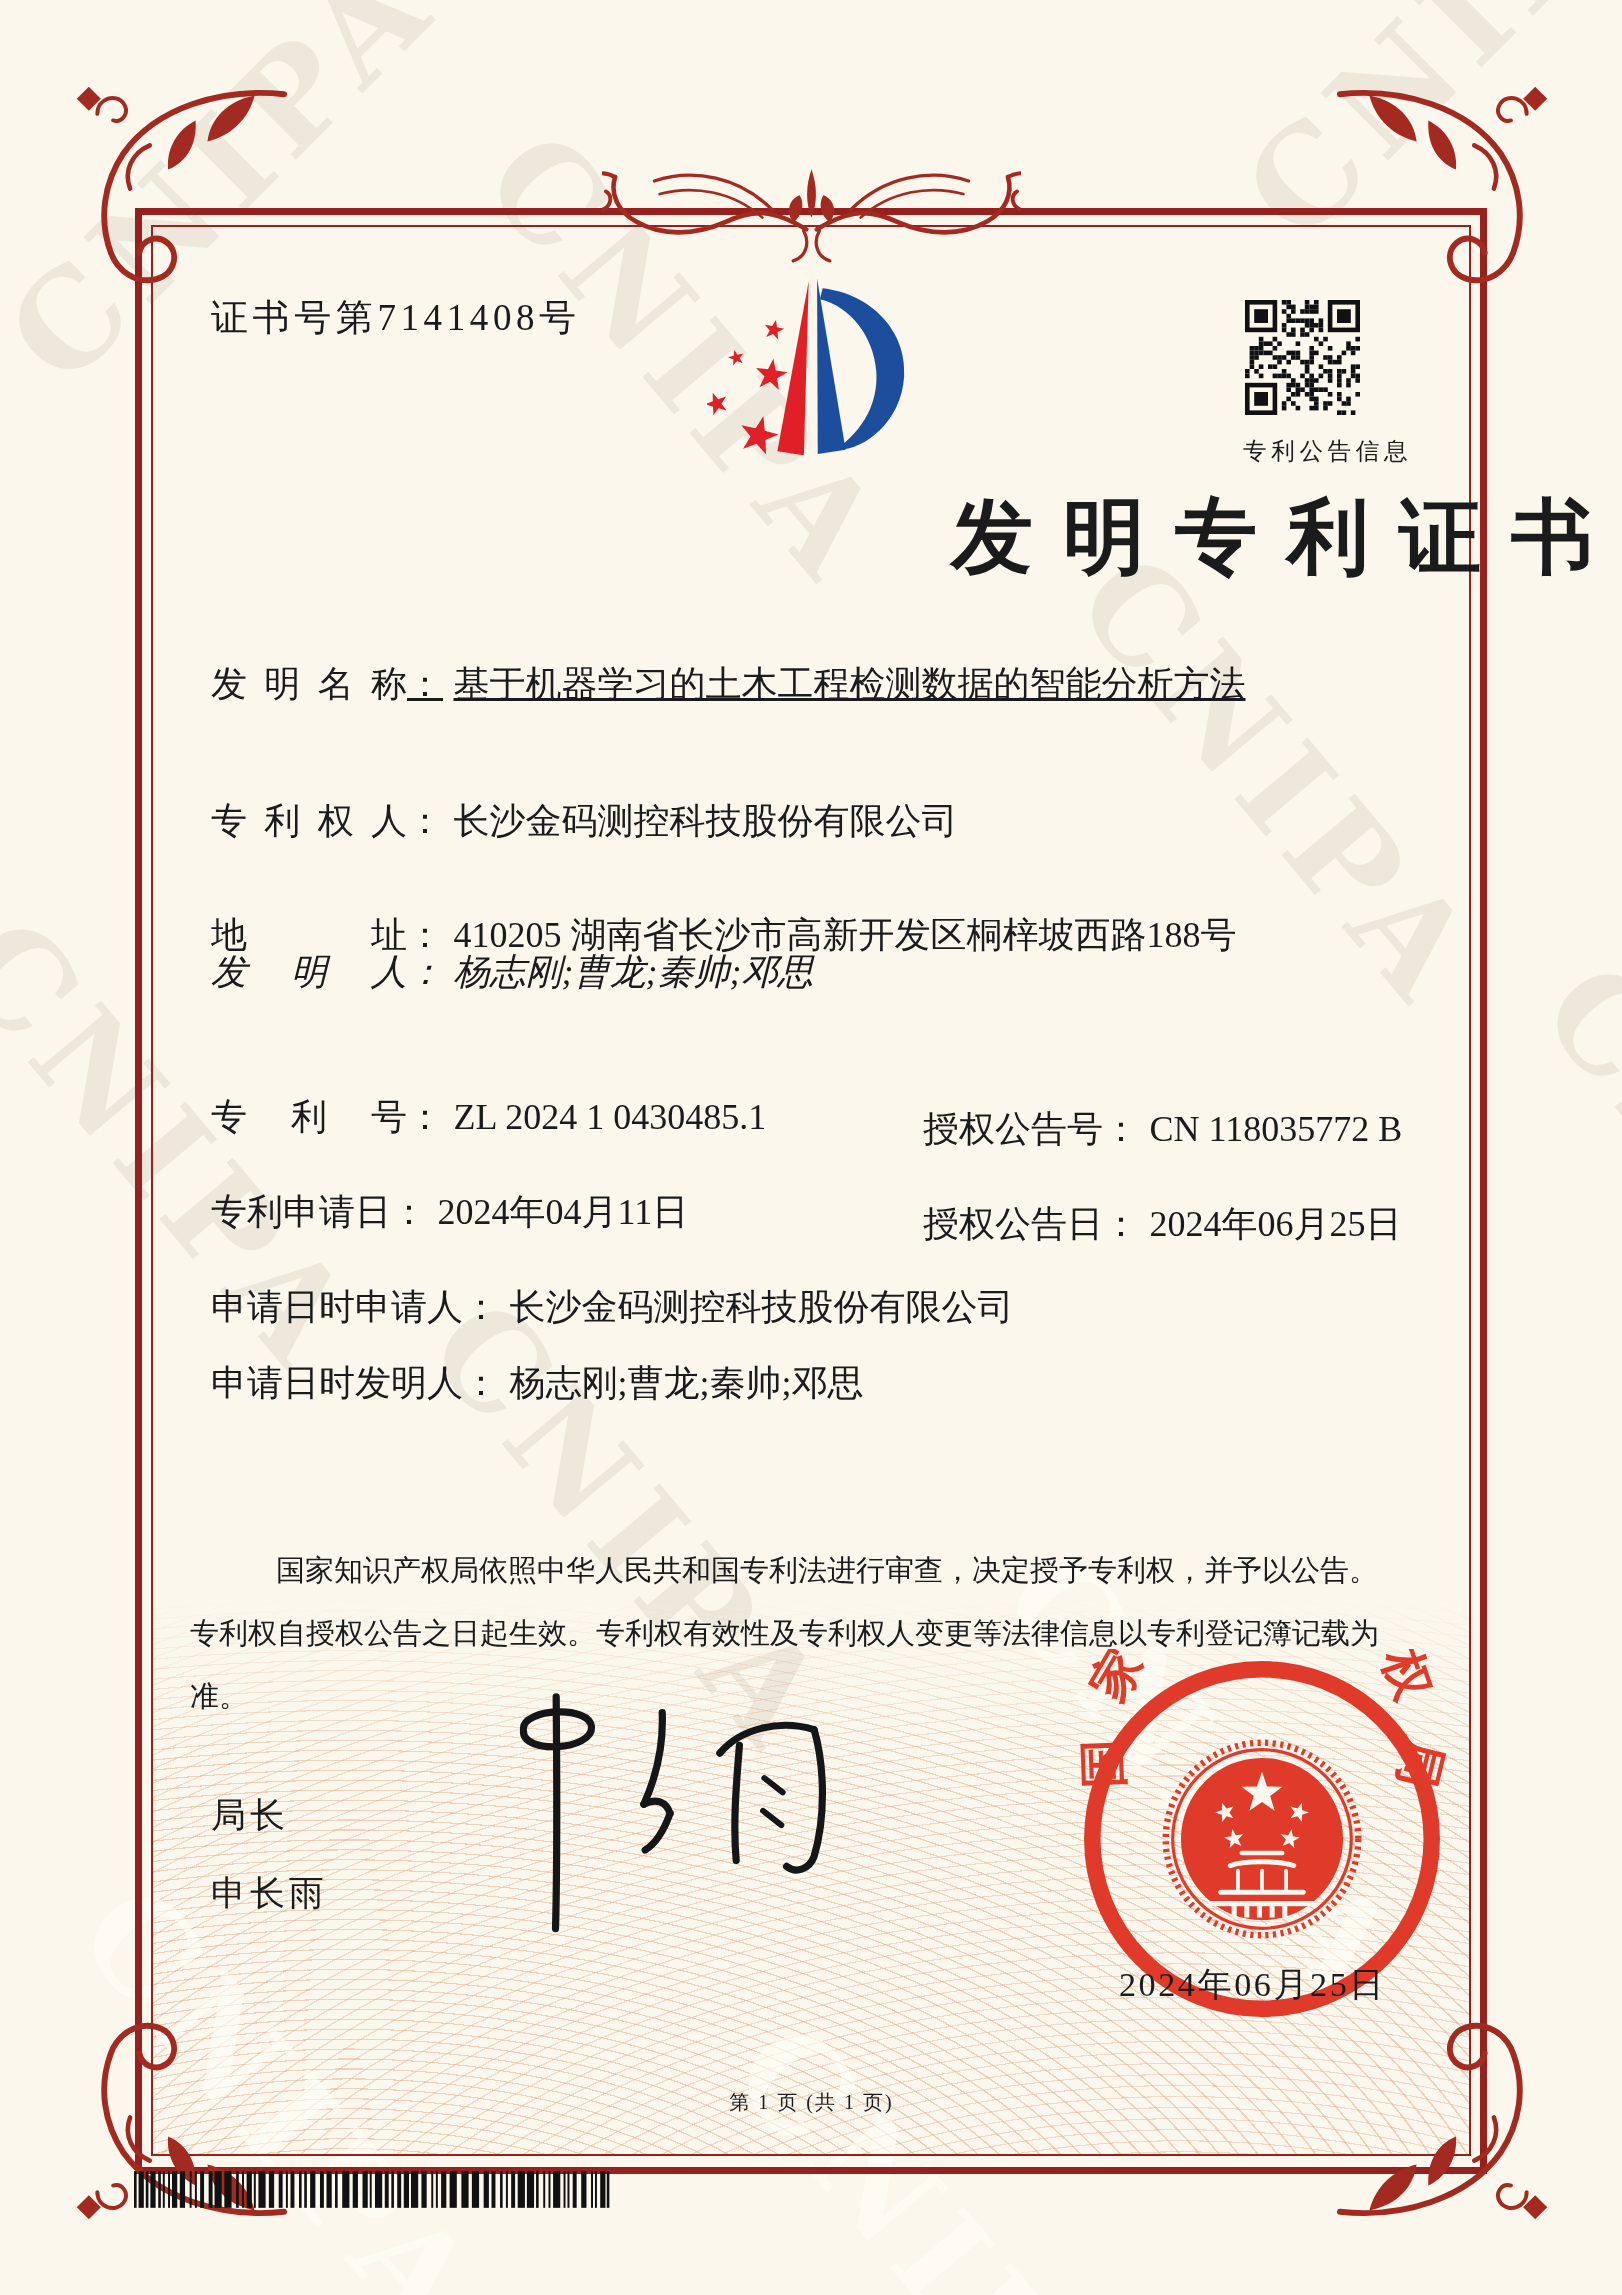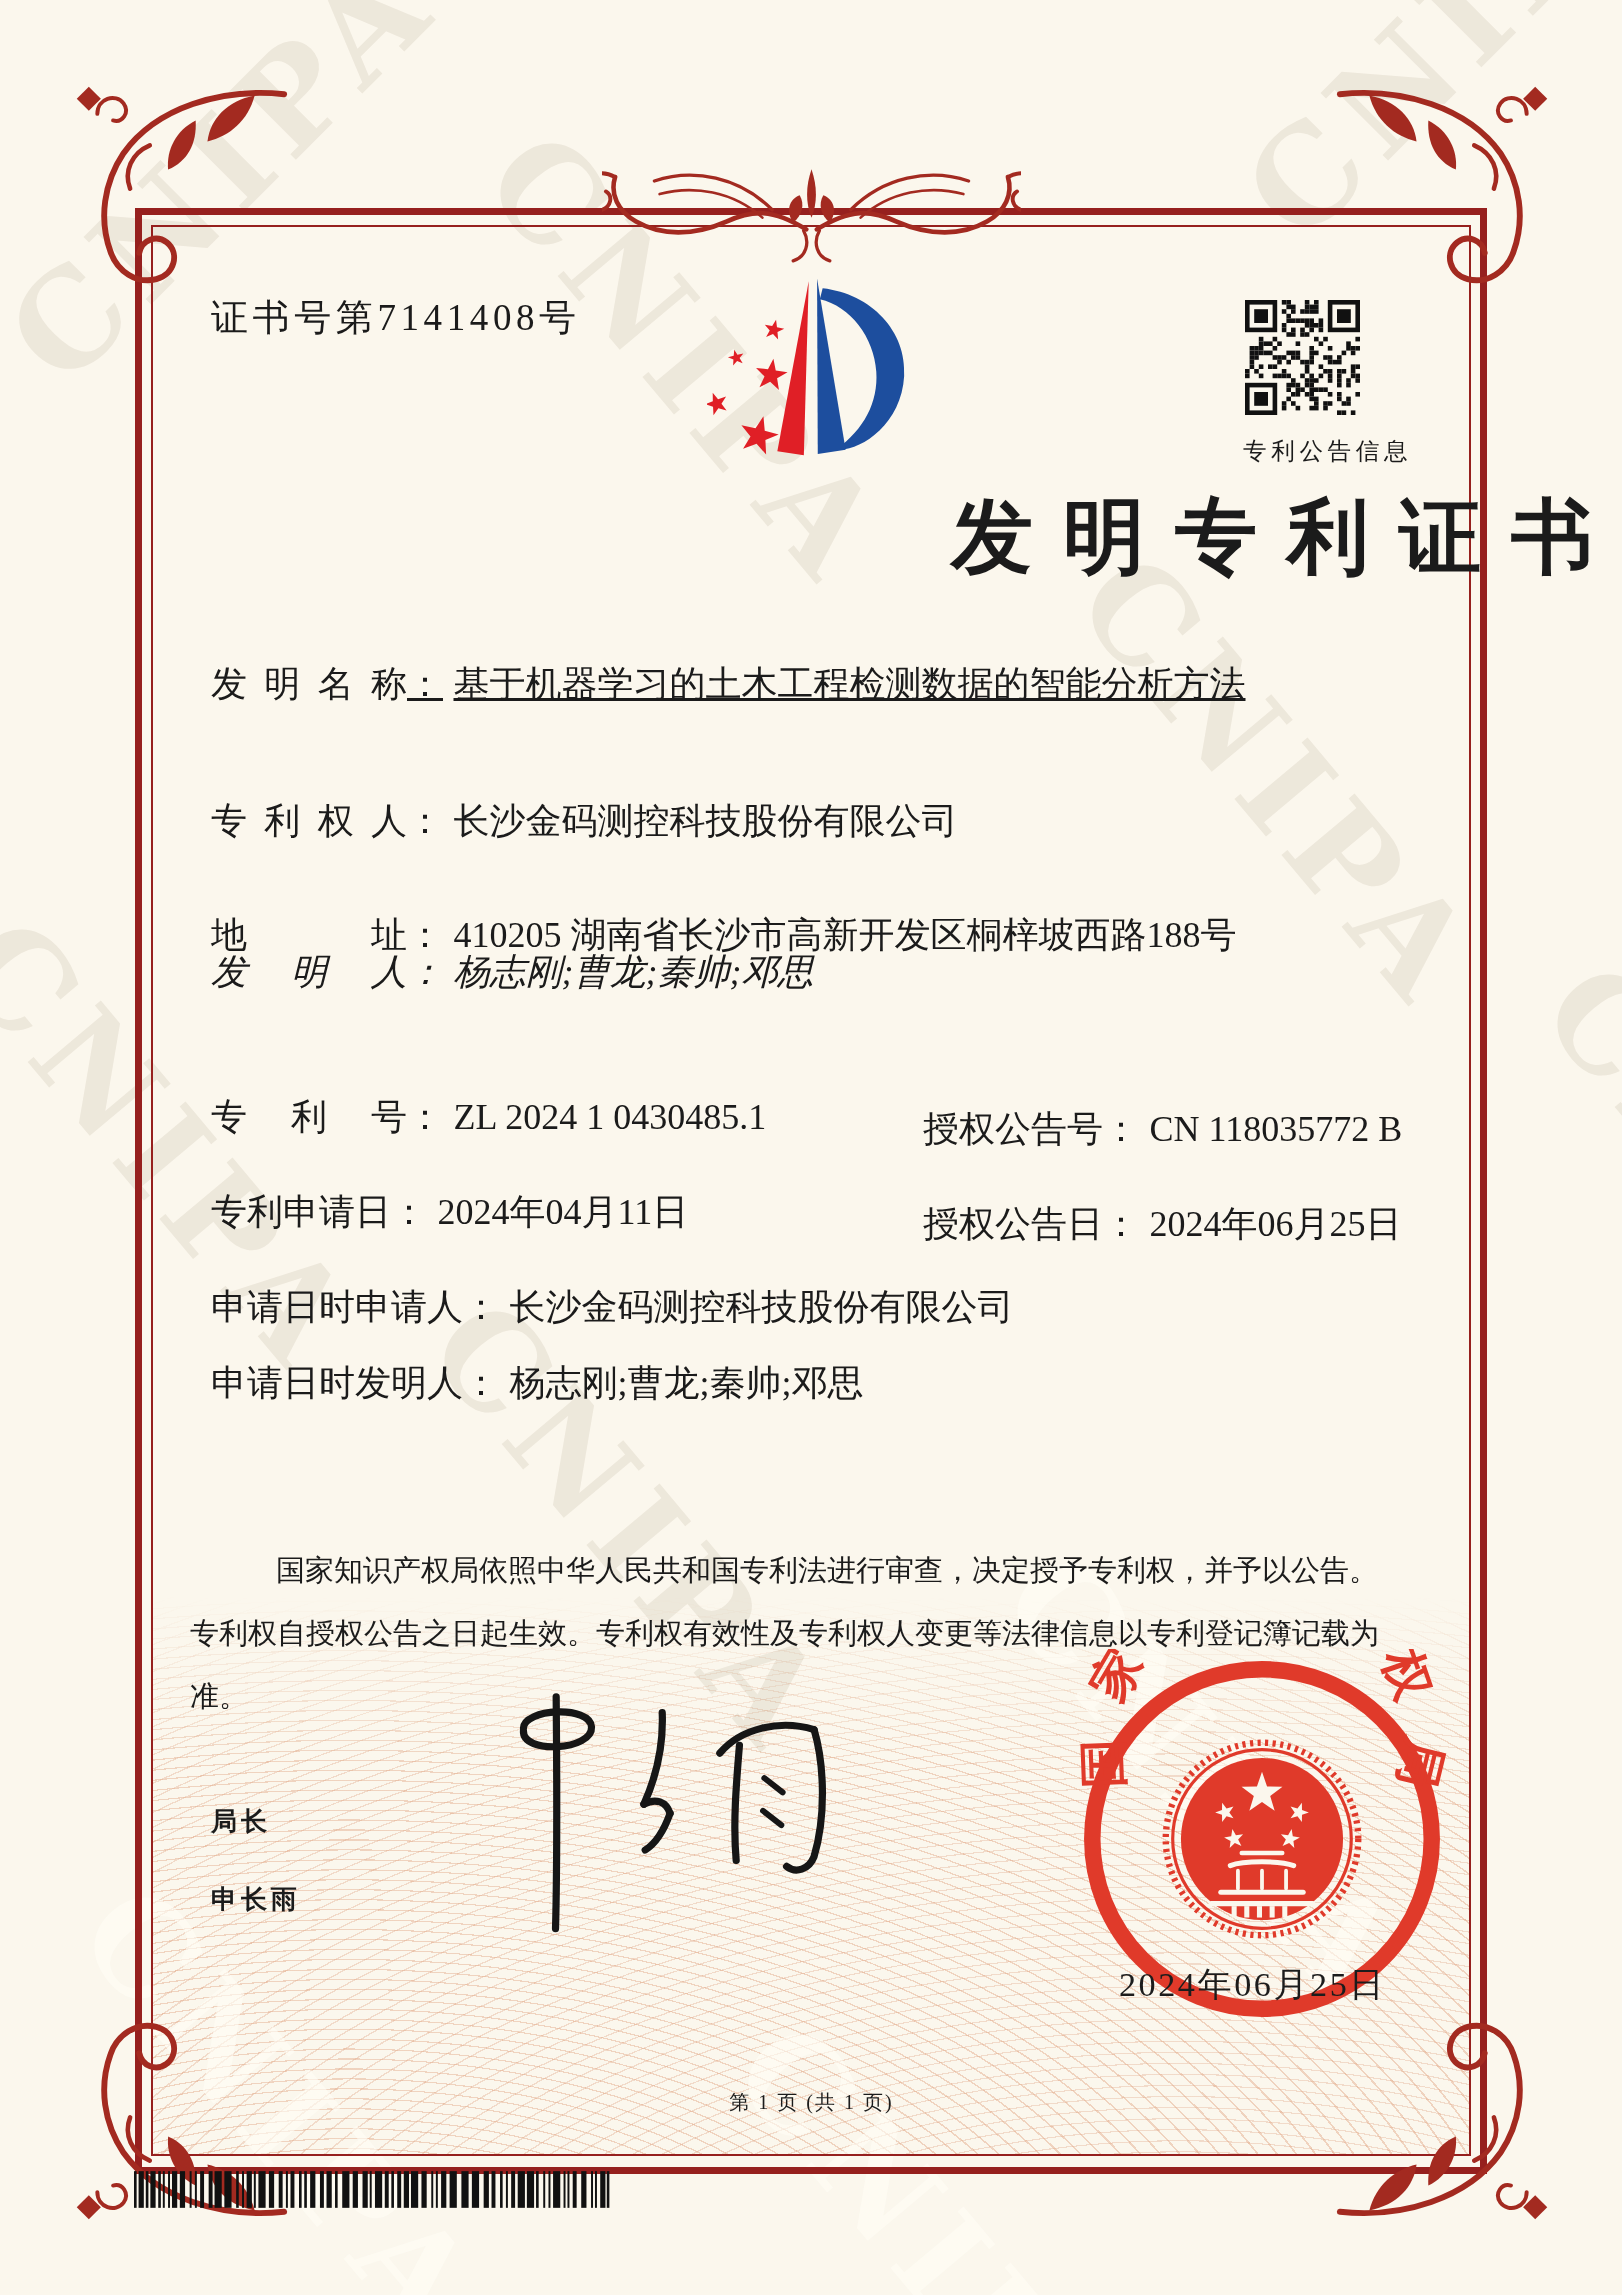--- a/index.html
+++ b/index.html
@@ -41,21 +41,21 @@
   .title{position:absolute; left:0; right:0; top:483px; text-align:right;
     font-size:82px; font-weight:700; letter-spacing:30px; text-indent:30px;}
   .row{position:absolute; left:211px; font-size:36px; white-space:nowrap;}
   .lbl{display:inline-block; width:196px; text-align:justify; text-align-last:justify; vertical-align:bottom;}
   .lbl-tight{display:inline-block; vertical-align:bottom;}
   .colon{margin-right:10.5px;}
   .cell2{position:absolute; left:712px; top:12px; white-space:nowrap;}
   .statement{position:absolute; left:190px; top:1539px; width:1245px; font-size:29px; line-height:63px;}
   .statement .l1{text-indent:86px;}
   .sig-title,.sig-name{position:absolute; left:211px; font-family:"Liberation Sans","DejaVu Sans",sans-serif;
-    font-weight:700; font-size:26px; letter-spacing:3.9px;margin-top:12px;}
+    font-weight:400; font-size:35px; letter-spacing:3.9px;}
   .sig-title{top:1792px;} .sig-name{top:1870px;}
   .signature{position:absolute; left:458px; top:1672px;}
   .seal{position:absolute; left:1072px; top:1649px; mix-blend-mode:multiply;}
   .footer-page{position:absolute; left:0; right:0; top:2089px; text-align:center; font-size:20px; letter-spacing:2px;}
   .barcode{position:absolute; left:134px; top:2171px; z-index:5;}
 </style>
 </head>
 <body>
 
 <div class="page">

